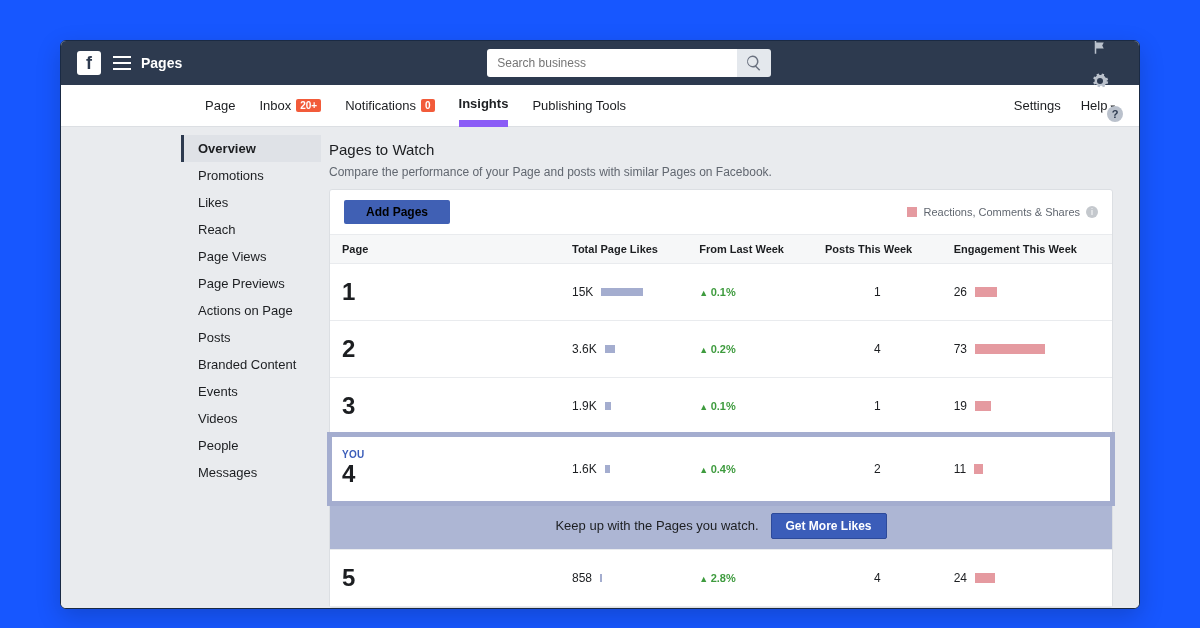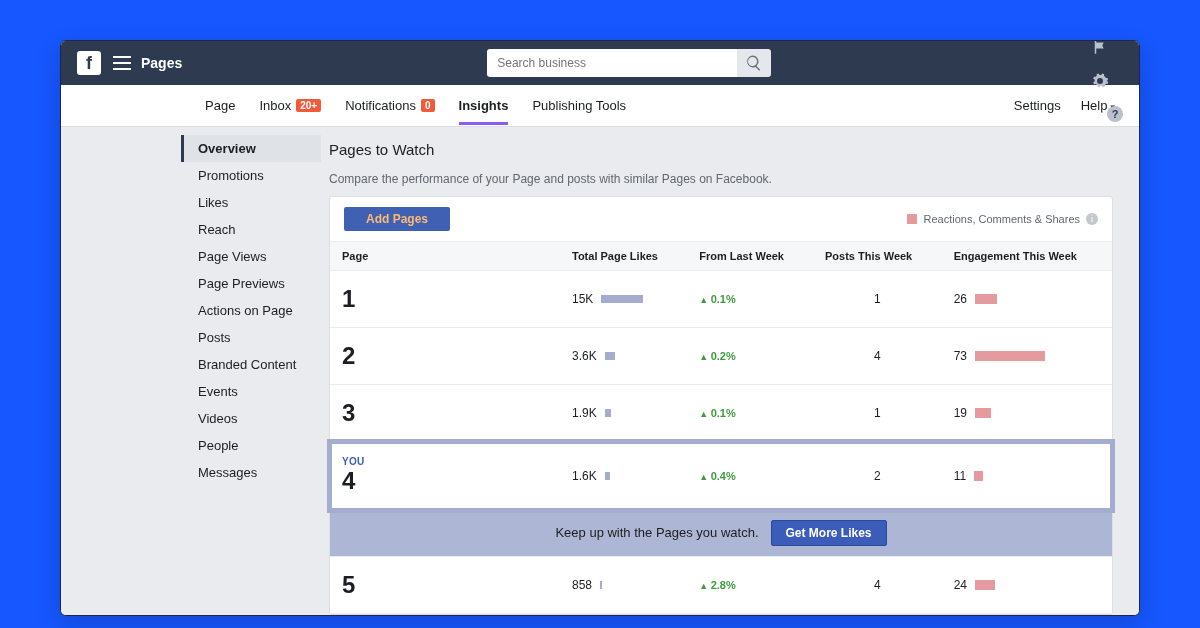--- a/index.html
+++ b/index.html
@@ -16,36 +16,36 @@
 .top-icons { display:flex; align-items:center; gap:12px; color:#bac1cc;flex-direction:column; }
 .top-icons > * { cursor:pointer; position:relative; }
 .badge { position:absolute; top:-6px; right:-6px; background:#f25b3a; color:#fff; font-size:9px; font-weight:700; padding:1px 3px; border-radius:3px; }
 .icon { width:18px; height:18px; fill:#bac1cc; }
 .help-link { font-size:13px; color:#fff; display:flex; align-items:center; gap:4px; }
 .help-circle { width:16px; height:16px; border-radius:50%; background:#bac1cc; color:#2d3a4f; display:flex; align-items:center; justify-content:center; font-size:11px; font-weight:700; }
 .navbar { background:#fff; border-bottom:1px solid #dcdfe3; display:flex; align-items:center; padding:0 24px; height:42px; }
 .navbar .spacer-left { width:120px; }
 .nav-tabs { display:flex; gap:24px; align-items:center; font-size:13px; }
 .nav-tab { color:#1c1e21; padding:12px 0; cursor:pointer; position:relative; display:flex; align-items:center; gap:5px; }
-.nav-tab.active { font-weight:700; border-bottom:3px solid #8b5cf6; padding-bottom:9px; }
+.nav-tab.active { font-weight:700; border-bottom:7px solid #8b5cf6; padding-bottom:9px; }
 .orange-badge { background:#f25b3a; color:#fff; font-size:10px; font-weight:700; padding:1px 4px; border-radius:2px; }
 .nav-right { margin-left:auto; display:flex; gap:20px; font-size:13px; color:#1c1e21; }
 .nav-right > * { cursor:pointer; }
 .body { display:flex; background:#e9ebee; min-height:430px; }
 .body-left { width:120px; flex-shrink:0; }
 .sidebar { width:140px; flex-shrink:0; padding:8px 0; font-size:13px; }
 .sidebar-item { padding:6px 14px; color:#1c1e21; cursor:pointer; border-left:3px solid transparent; }
 .sidebar-item.active { background:#dfe2e7; border-left-color:#2d3a4f; font-weight:700; }
 .main { flex:1; padding:14px 26px 0 8px; }
 .panel-header { margin-bottom:10px; }
 .panel-title { font-size:15px; font-weight:400; color:#1c1e21; }
-.panel-desc { font-size:12px; color:#616770; margin-top:14px; }
+.panel-desc { font-size:12px; color:#616770; margin-top:7px; }
 .table-card { background:#fff; border:1px solid #dcdfe3; border-radius:3px; }
 .table-top { display:flex; align-items:center; padding:10px 14px; border-bottom:1px solid #e9ebee; }
-.add-btn { background:#4060b4; color:#fdba74; border:none; padding:5px 22px; font-size:12px; font-weight:700; border-radius:2px; cursor:pointer; }
+.add-btn { background:#4060b4; color:#000000; border:none; padding:5px 22px; font-size:12px; font-weight:700; border-radius:2px; cursor:pointer; }
 .legend { margin-left:auto; font-size:11px; color:#616770; display:flex; align-items:center; gap:6px; }
 .legend-swatch { width:10px; height:10px; background:#e59aa0; }
 .info-dot{ width:12px;height:12px;border-radius:50%;background:#c4c8cd;color:#fff;font-size:9px;display:inline-flex;align-items:center;justify-content:center;}
 .table { width:100%; border-collapse:collapse; }
 .table th { text-align:left; font-size:11px; font-weight:700; color:#1c1e21; padding:8px 12px; border-bottom:1px solid #e9ebee; background:#f6f7f8; }
 .table td { padding:14px 12px; border-bottom:1px solid #e9ebee; font-size:12px; color:#1c1e21; vertical-align:middle; background:#fff; }
 .rank { font-size:24px; font-weight:700; color:#1c1e21; }
 .likes-cell { display:flex; align-items:center; gap:8px; }
 .bar { height:8px; background:#a4adcf; }
 .ebar { height:10px; background:#e59aa0; }

